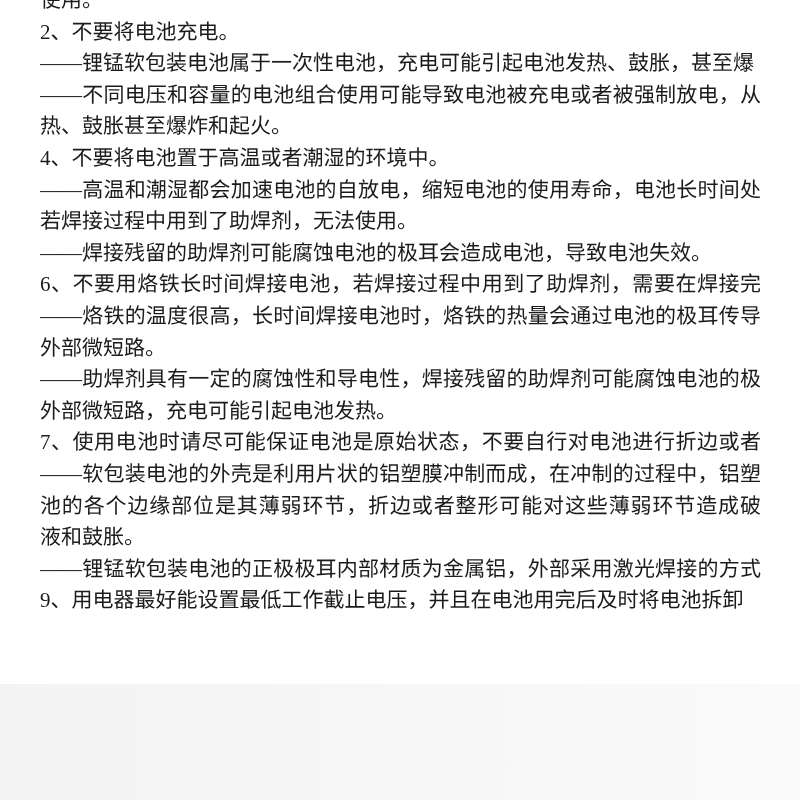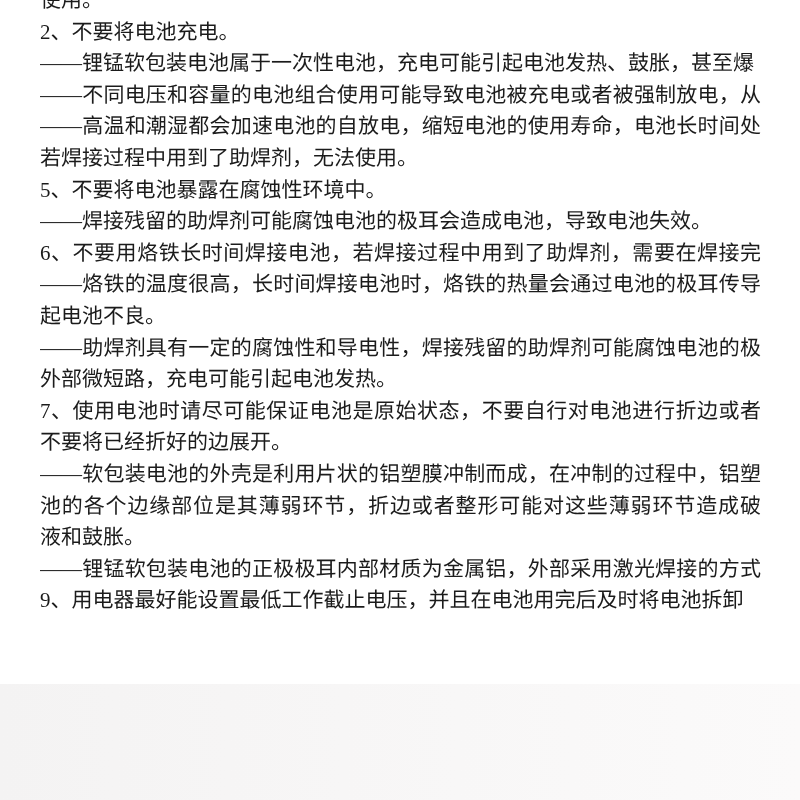--- a/index.html
+++ b/index.html
@@ -54,30 +54,30 @@
 </head>
 <body>
 
 <div class="page">
   <div class="scan-shade"></div>
   <div class="text-area">
       <p class="line">使用。</p>
       <p class="line">2、不要将电池充电。</p>
       <p class="line">——锂锰软包装电池属于一次性电池，充电可能引起电池发热、鼓胀，甚至爆炸和起火。</p>
       <p class="line full">——不同电压和容量的电池组合使用可能导致电池被充电或者被强制放电，从而引发电池发</p>
+      <p class="line">热、鼓胀甚至爆炸和起火。</p>
+      <p class="line">4、不要将电池置于高温或者潮湿的环境中。</p>
       <p class="line full">——高温和潮湿都会加速电池的自放电，缩短电池的使用寿命，电池长时间处在超过60℃的</p>
       <p class="line">若焊接过程中用到了助焊剂，无法使用。</p>
-      <p class="line">5、不要将电池暴露在腐蚀性环境中。</p>
       <p class="line">——焊接残留的助焊剂可能腐蚀电池的极耳会造成电池，导致电池失效。</p>
       <p class="line full">6、不要用烙铁长时间焊接电池，若焊接过程中用到了助焊剂，需要在焊接完后对残留的助</p>
       <p class="line full">——烙铁的温度很高，长时间焊接电池时，烙铁的热量会通过电池的极耳传导到电池内部引</p>
-      <p class="line">起电池不良。</p>
+      <p class="line">外部微短路。</p>
       <p class="line full">——助焊剂具有一定的腐蚀性和导电性，焊接残留的助焊剂可能腐蚀电池的极耳会造成电池</p>
       <p class="line">外部微短路，充电可能引起电池发热。</p>
       <p class="line full">7、使用电池时请尽可能保证电池是原始状态，不要自行对电池进行折边或者整形处理，也</p>
-      <p class="line">不要将已经折好的边展开。</p>
       <p class="line full">——软包装电池的外壳是利用片状的铝塑膜冲制而成，在冲制的过程中，铝塑膜被拉伸，电</p>
       <p class="line full">池的各个边缘部位是其薄弱环节，折边或者整形可能对这些薄弱环节造成破坏，引起电池漏</p>
       <p class="line">液和鼓胀。</p>
       <p class="line full">——锂锰软包装电池的正极极耳内部材质为金属铝，外部采用激光焊接的方式转接镍带，金</p>
       <p class="line">9、用电器最好能设置最低工作截止电压，并且在电池用完后及时将电池拆卸下来。</p>
     </div>
 </div>
 
 </body></html>

